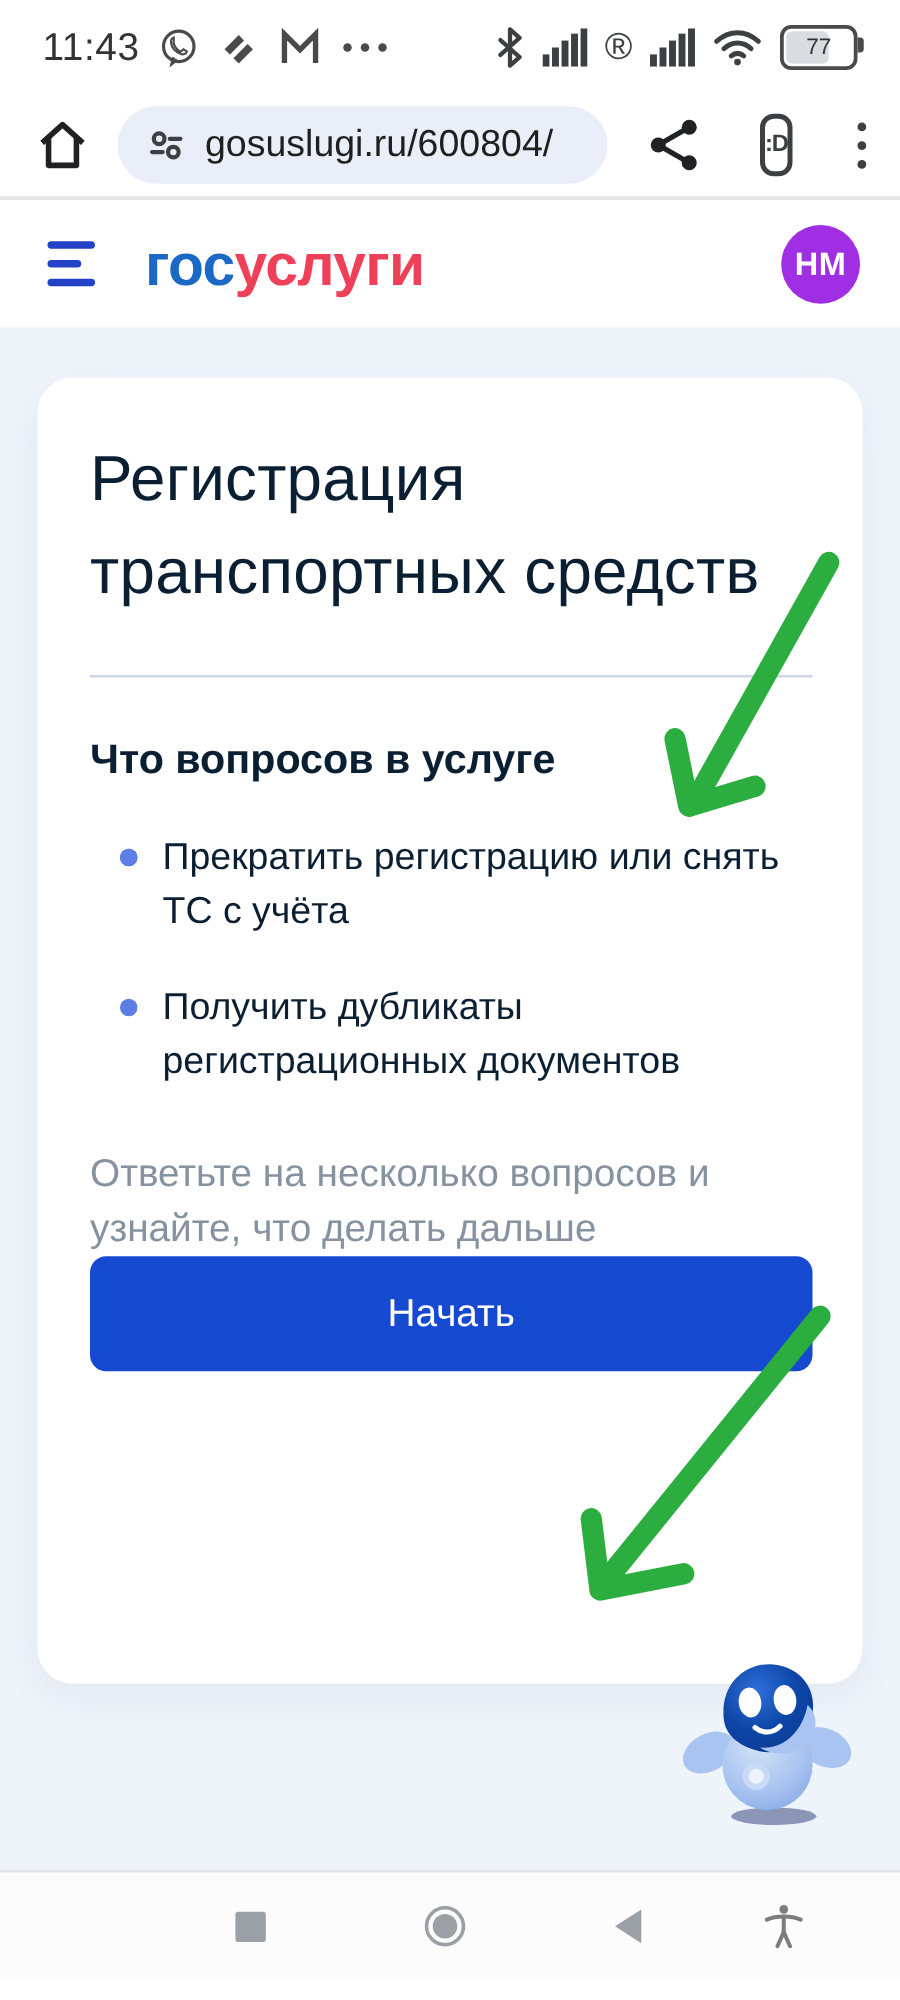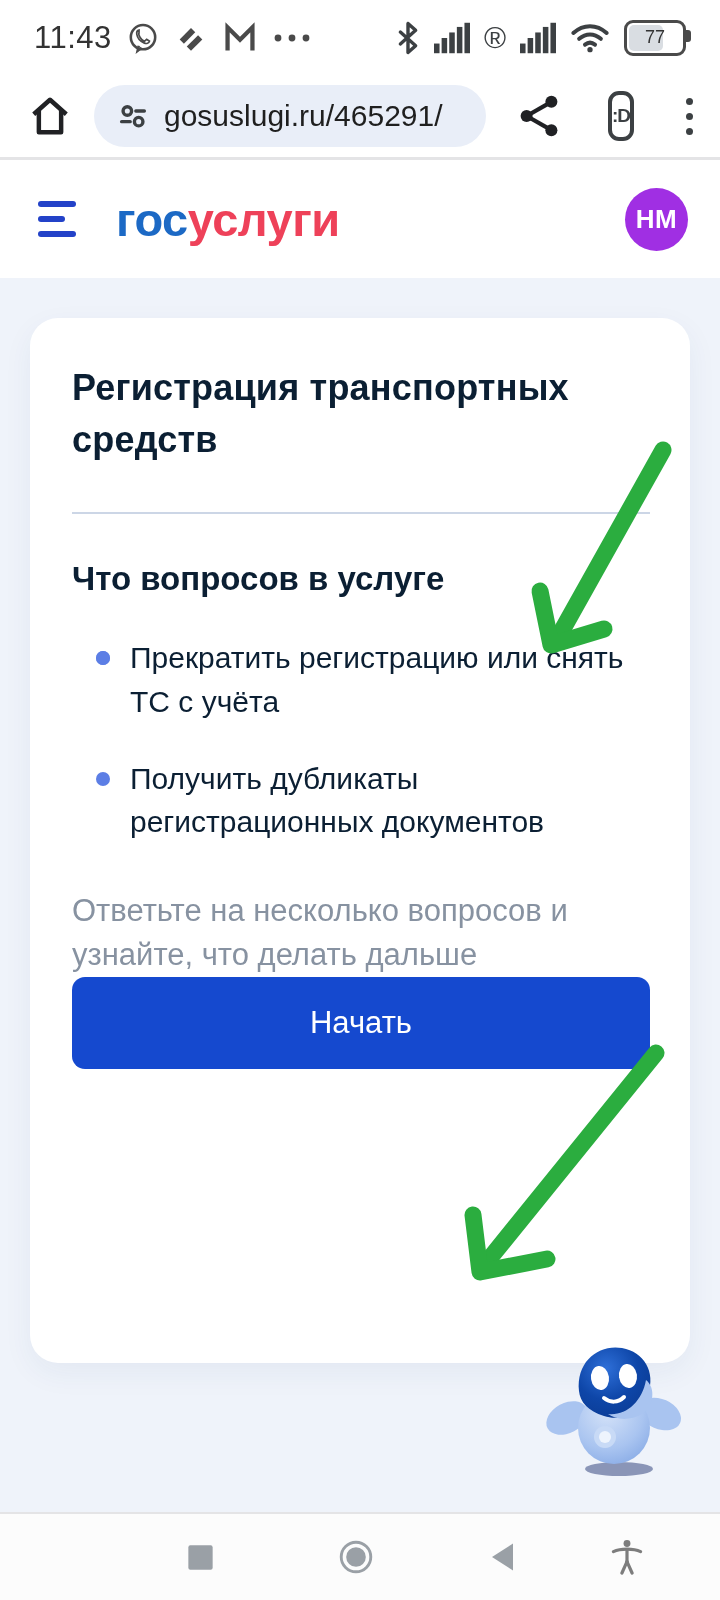--- a/index.html
+++ b/index.html
@@ -27,39 +27,39 @@
   .url-pill{flex:0 0 auto;width:392px;height:62px;background:#e9eef8;border-radius:31px;
     display:flex;align-items:center;padding:0 22px;box-sizing:border-box;gap:14px;}
   .url-text{font-size:30px;color:#1f1f1f;white-space:nowrap;overflow:hidden;}
   .tab-box{width:42px;height:42px;border:4px solid #3c4043;border-radius:11px;
     display:flex;align-items:center;justify-content:center;}
   .tab-box span{font-size:19px;font-weight:700;color:#3c4043;letter-spacing:-1px;}
   .kebab{display:flex;flex-direction:column;gap:8px;padding:4px;}
   .kebab i{width:7px;height:7px;border-radius:50%;background:#3c4043;}
   .hdr-divider{height:3px;background:#e4e4e6;}
   
-  .site-header{height:118px;background:#fff;display:flex;align-items:center;
+  .site-header{height:102px;background:#fff;display:flex;align-items:center;
     padding:0 32px;box-sizing:border-box;}
   .burger{display:flex;flex-direction:column;gap:9px;margin-right:34px;padding:6px;}
   .burger i{height:6px;border-radius:3px;background:#2342c8;display:block;}
   .burger i:nth-child(1){width:38px;}
   .burger i:nth-child(2){width:27px;}
   .burger i:nth-child(3){width:38px;}
   .logo{font-size:47px;font-weight:700;letter-spacing:-.5px;}
   .logo .lb{color:var(--logo-blue,#1c69c5);}
   .logo .lr{color:var(--logo-red,#ee4159);}
   .avatar{margin-left:auto;width:63px;height:63px;border-radius:50%;
     background:var(--avatar-purple,#a02fe3);display:flex;align-items:center;justify-content:center;}
   .avatar span{color:#fff;font-size:26px;font-weight:700;letter-spacing:.5px;}
   
   .content{position:relative;height:1234px;background:var(--page-bg,#eff3fa);box-sizing:border-box;}
   .card{position:absolute;left:30px;top:40px;width:660px;height:1045px;background:#fff;
     border-radius:28px;box-shadow:0 10px 30px rgba(40,60,120,.06);
     padding:44px 40px 40px 42px;box-sizing:border-box;}
-  .card h1{margin:0;font-size:36px;line-height:1.45;font-weight:700;
+  .card h1{margin:0;font-size:51px;line-height:1.45;font-weight:400;
     color:var(--heading-navy,#0b1f33);letter-spacing:.2px;}
   .rule{border:none;border-top:2px solid #ccd6e6;margin:46px 0 0 0;}
   .card h2{margin:46px 0 0 0;font-size:33px;font-weight:700;color:var(--heading-navy,#0b1f33);}
   .blist{list-style:none;margin:38px 0 0 0;padding:0;}
   .blist li{position:relative;padding-left:58px;margin-bottom:34px;
     font-size:30px;line-height:1.44;color:var(--heading-navy,#0b1f33);max-width:520px;}
   .blist .dot{position:absolute;left:24px;top:15px;width:14px;height:14px;border-radius:50%;
     background:var(--bullet-blue,#5c7ee5);}
   .note{margin:46px 0 0 0;font-size:31px;line-height:1.42;color:var(--note-gray,#8792a1);max-width:540px;}
   .start-btn{display:block;width:100%;height:92px;border:none;cursor:pointer;
@@ -159,21 +159,21 @@
     </span>
     <div class="url-pill">
       <span>
         <svg width="34" height="34" viewBox="0 0 24 24" fill="none" stroke="#3c4043" stroke-width="2.4" stroke-linecap="round">
           <circle cx="8" cy="8.5" r="3"></circle>
             <line x1="14" y1="8.5" x2="20" y2="8.5"></line>
           <circle cx="16" cy="16" r="3"></circle>
             <line x1="4" y1="16" x2="10" y2="16"></line>
         </svg>
       </span>
-      <span class="url-text">gosuslugi.ru/465291/</span>
+      <span class="url-text">gosuslugi.ru/600804/</span>
     </div>
     <span style="margin-left:10px;">
       <svg width="46" height="46" viewBox="0 0 26 26" fill="#202124">
         <circle cx="20" cy="5" r="3.4"></circle>
           <circle cx="6" cy="13" r="3.4"></circle>
           <circle cx="20" cy="21" r="3.4"></circle>
         <path d="M6 13 L20 5" stroke="#202124" stroke-width="2.4"></path>
         <path d="M6 13 L20 21" stroke="#202124" stroke-width="2.4"></path>
       </svg>
     </span>

